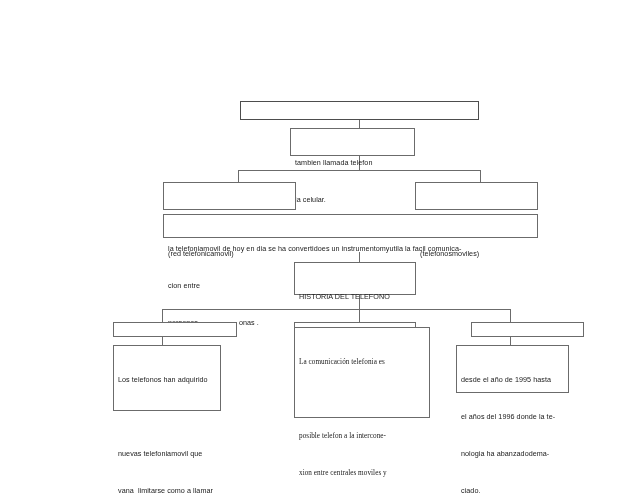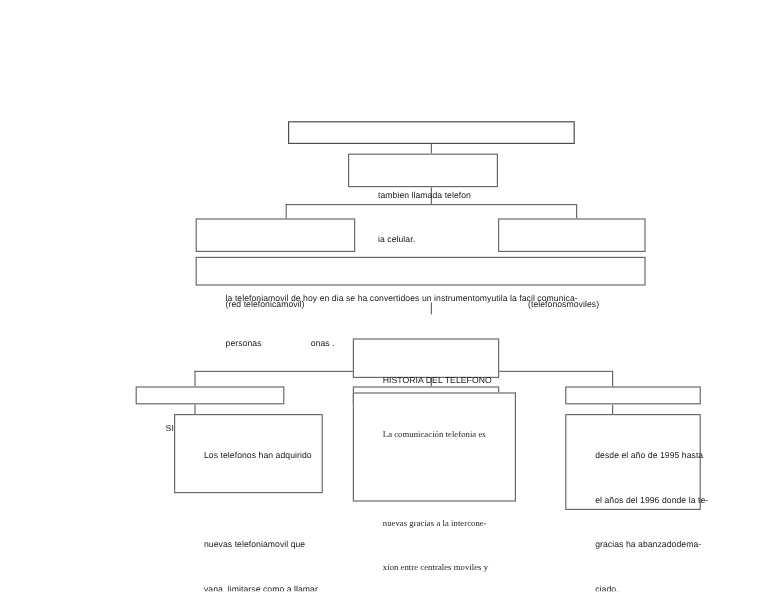--- a/index.html
+++ b/index.html
@@ -19,21 +19,21 @@
     overflow: hidden;
   }
   .node {
     position: absolute;
     box-sizing: border-box;
     border: 1px solid #6b6b6b;
     background: #ffffff;
     color: #1a1a1a;
     font-size: 7.2px;
     line-height: 12.4px;
-    padding: 3px 5px 3px 24px;
+    padding: 3px 5px 3px 4px;
     white-space: pre-wrap;
     letter-spacing: 0.05px;
   }
   .node.title {
     border: 1px solid #4d4d4d;
     text-align: center;
     padding-top: 4px;
   }
   .node .ln {
     display: block;
@@ -89,58 +89,59 @@
     <span class="ln">(telefonosmoviles)</span>
   </div>
 
   <div class="node" style="left:163px; top:182px; width:133px; height:28px;">
     <span class="ln">RED DE COMUNICACIONES</span>
     <span class="ln">(red telefonicamovil)</span>
   </div>
 
   <div class="node" style="left:163px; top:214px; width:375px; height:24px;">
     <span class="ln">la telefoniamovil de hoy en dia se ha convertidoes un instrumentomyutila la facil comunica-</span>
+    <span class="ln">cion entre</span>
     <span class="ln">personas                    onas .</span>
   </div>
 
-  <div class="node" style="left:294px; top:262px; width:122px; height:33px;margin-top:20px;">
+  <div class="node" style="left:294px; top:262px; width:122px; height:33px;">
     <span class="ln">HISTORIA DEL TELEFONO</span>
     <span class="ln">MOVIL</span>
   </div>
 
   <div class="node" style="left:113px; top:322px; width:124px; height:15px;">
     <span class="ln">SIGLO XXI</span>
   </div>
 
   <div class="node" style="left:294px; top:322px; width:122px; height:15px;">
     <span class="ln">FUNCIONAMIENTO</span>
   </div>
 
   <div class="node" style="left:471px; top:322px; width:113px; height:15px;">
     <span class="ln">evolucion de los telefonos</span>
   </div>
 
-  <div class="node" style="left:113px; top:345px; width:124px; height:66px;margin-left:32px;">
+  <div class="node" style="left:113px; top:345px; width:108px; height:66px;">
     <span class="ln">Los telefonos han adquirido</span>
     <span class="ln blank"></span>
     <span class="ln">nuevas telefoniamovil que</span>
     <span class="ln">vana  limitarse como a llamar</span>
     
   </div>
 
   <div class="node" style="left:294px; top:327px; width:136px; height:91px;font-family:Liberation Serif, serif;">
     <span class="ln">La comunicación telefonia es</span>
     <span class="ln blank"></span>
-    <span class="ln">nuevas gracias a la intercone-</span>
+    <span class="ln">posible telefon a la intercone-</span>
     <span class="ln">xion entre centrales moviles y</span>
     
     
     
   </div>
 
-  <div class="node" style="left:471px; top:345px; width:113px; height:80px;">
+  <div class="node" style="left:456px; top:345px; width:113px; height:48px;">
     <span class="ln">desde el año de 1995 hasta</span>
     <span class="ln">el años del 1996 donde la te-</span>
-    <span class="ln">gracias ha abanzadodema-</span>
+    <span class="ln">nologia ha abanzadodema-</span>
     <span class="ln">ciado.</span>
   </div>
 
 </div>
 
 </body></html>

